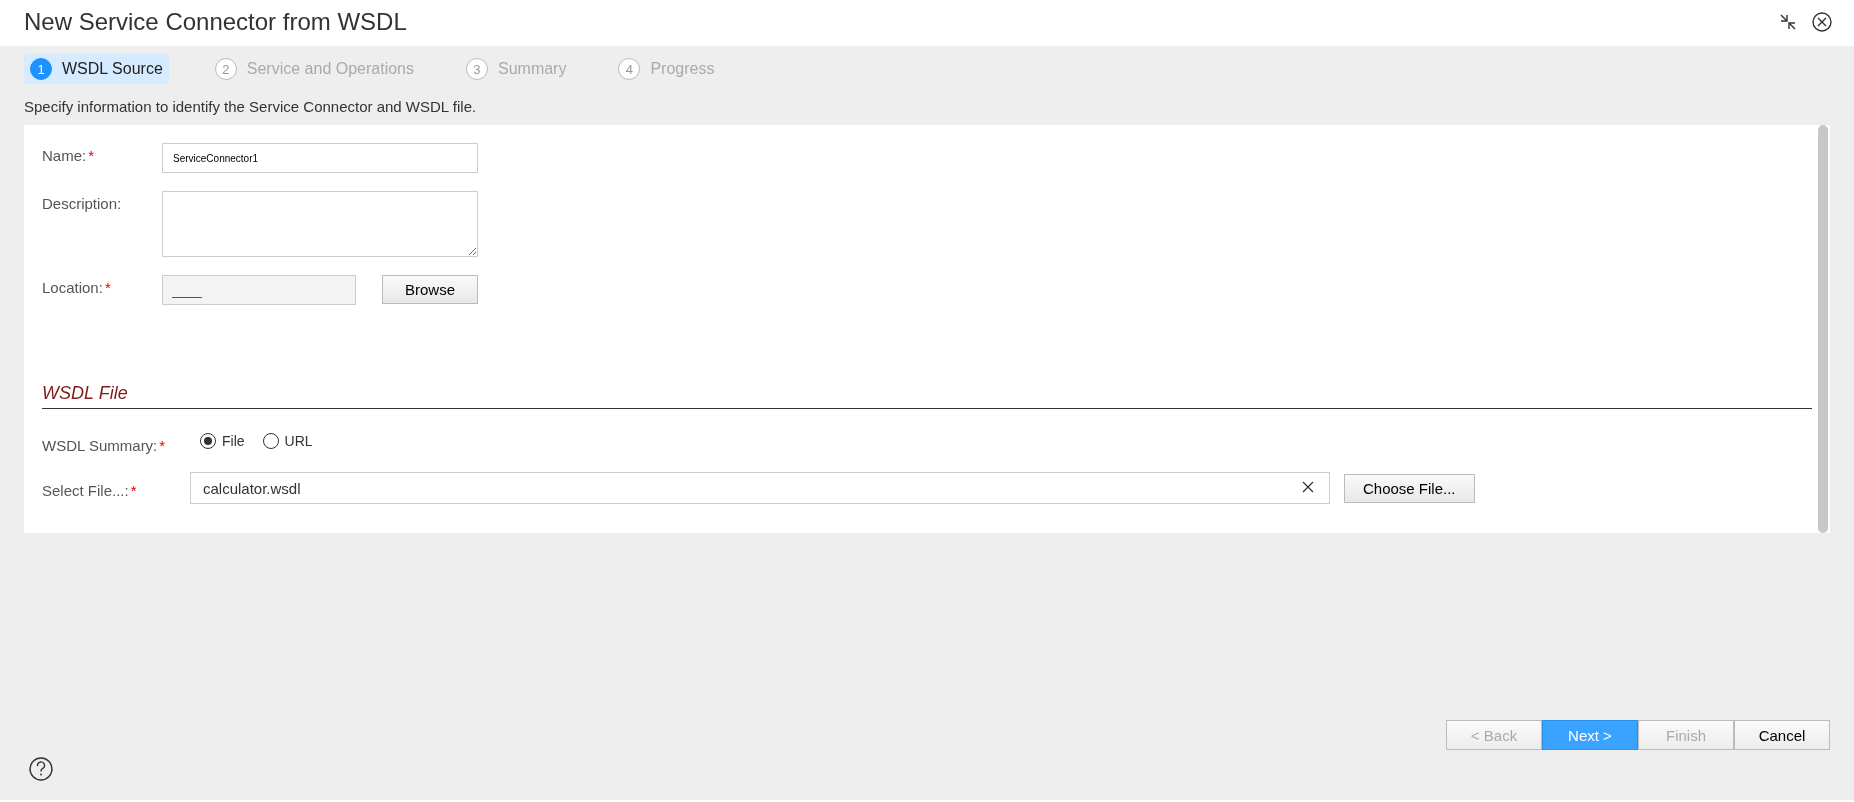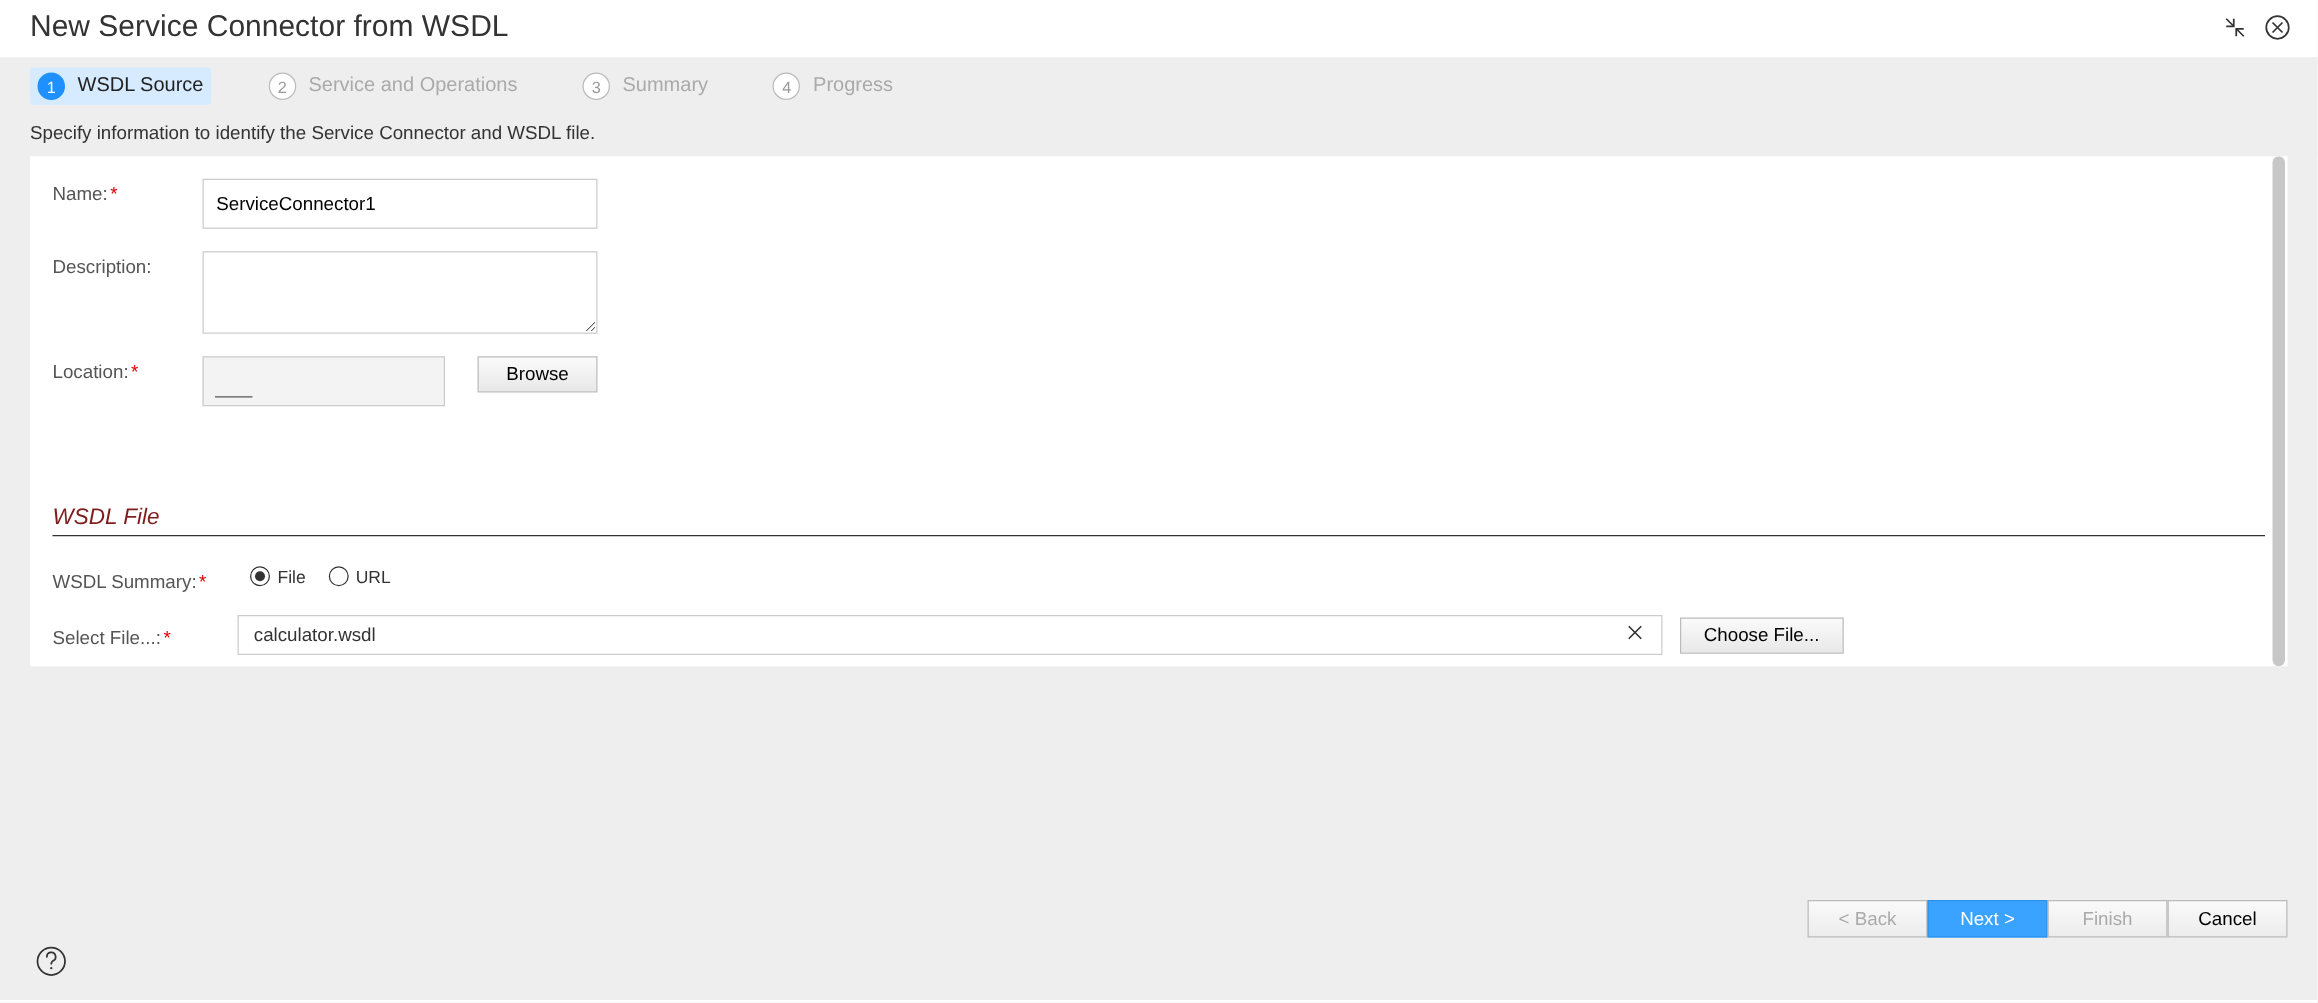--- a/index.html
+++ b/index.html
@@ -104,24 +104,24 @@
   }
   .form-label {
     width: 120px;
     font-size: 15px;
     color: #555;
     padding-top: 4px;
   }
   .req { color: #d00; margin-left: 2px; }
   .text-input {
     width: 316px;
-    height: 40px;
+    height: 30px;
     border: 1px solid #ccc;
     padding: 4px 10px;
-    font-size: 15px;
+    font-size: 10px;
     font-family: inherit;
   }
   .text-input.readonly {
     background: #f3f3f3;
     width: 194px;
     border: 1px solid #ccc;
     position: relative;
   }
   .underline-marker {
     position: absolute;

